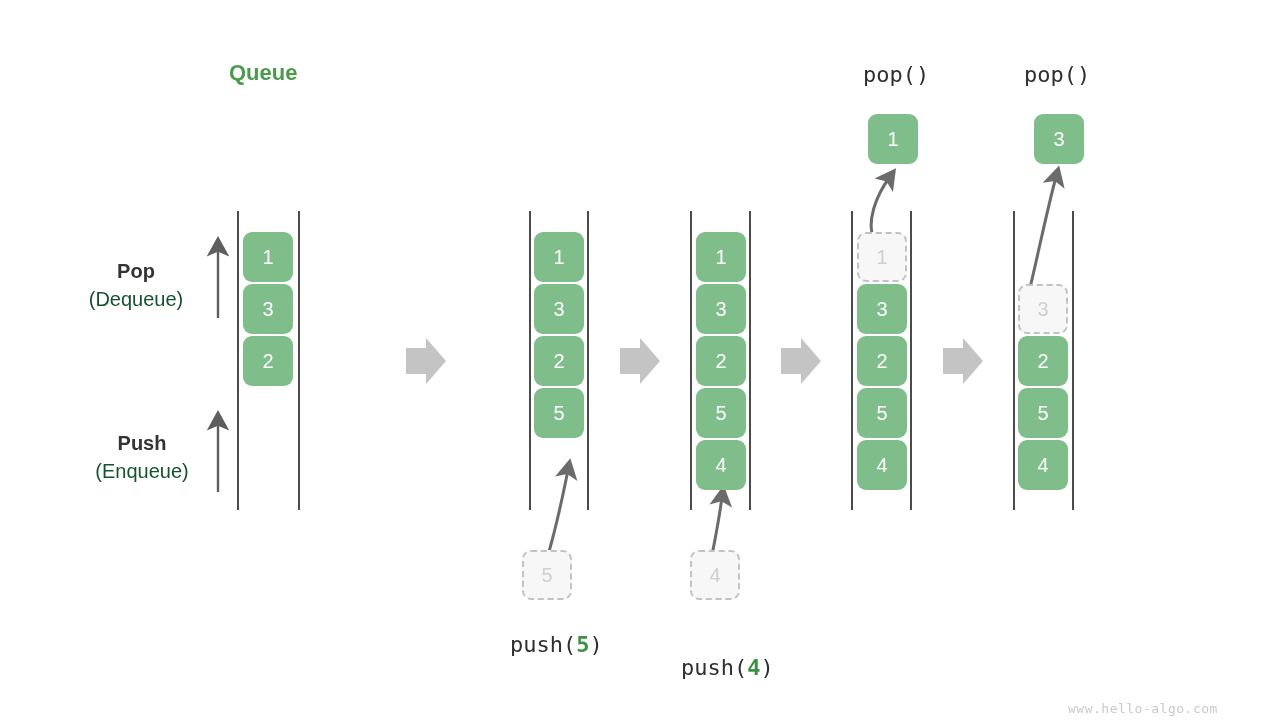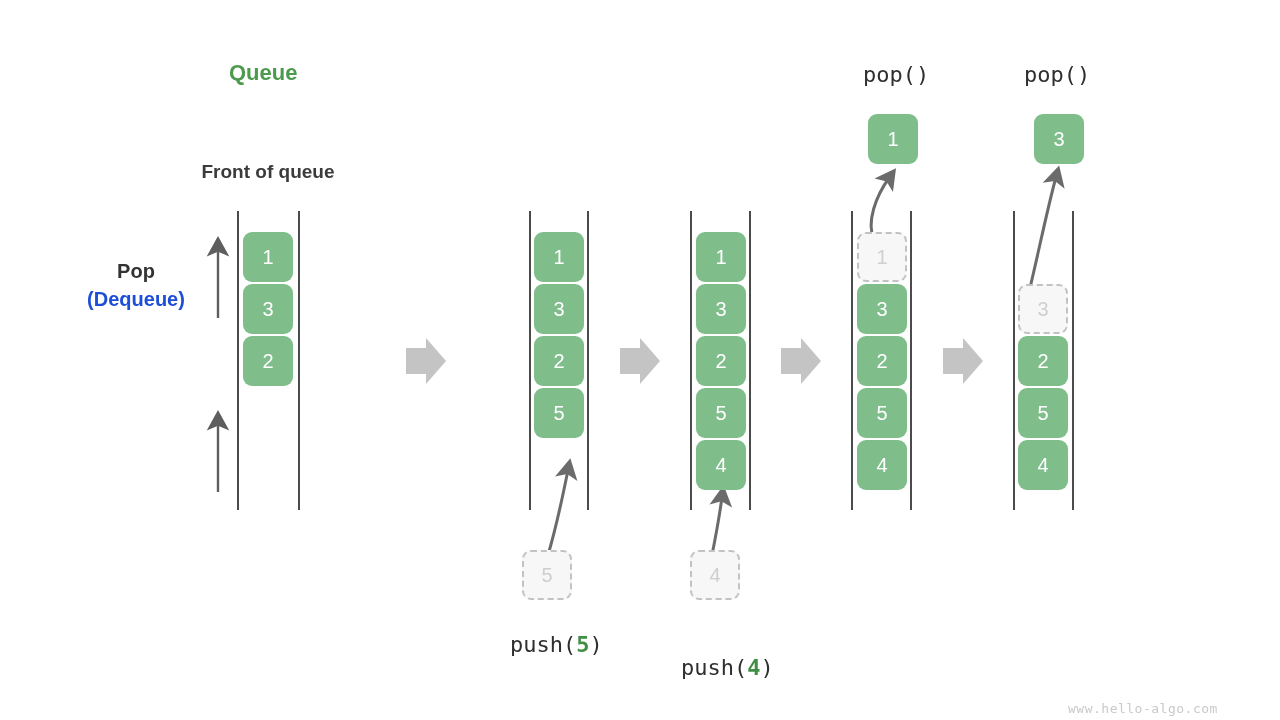--- a/index.html
+++ b/index.html
@@ -50,24 +50,24 @@
   }
   .sidelbl .l1 {
     display: block;
     font-weight: bold;
     font-size: 20px;
     line-height: 26px;
     color: #333333;
   }
   .sidelbl .l2 {
     display: block;
-    font-weight: bold;
+    font-weight: normal;
     font-size: 20px;
     line-height: 30px;
-    color: #1d4ed8;
+    color: #14532d;
   }
   .mono {
     position: absolute;
     font-family: "DejaVu Sans Mono", "Liberation Mono", monospace;
     font-size: 22px;
     color: #2f2f2f;
     white-space: nowrap;
     letter-spacing: 0px;
   }
   .mono .num { color: #3f8f44; font-weight: bold; }
@@ -168,25 +168,28 @@
     <g>
       <path d="M874,240 C866,222 876,196 889,178" fill="none" stroke="#6b6b6b" stroke-width="3" marker-end="url(#ah)"></path>
     </g>
     <g>
       <path d="M1029,292 C1038,255 1047,210 1056,177" fill="none" stroke="#6b6b6b" stroke-width="3" marker-end="url(#ah)"></path>
     </g>
   </svg>
 
   <div class="title" style="left:229px; top:60px;">Queue</div>
 
-  <div class="hdr" style="left:168px; top:161px; width:200px;">Front of queue</div>
 
   <div class="sidelbl" style="left:36px; top:258px; width:200px;">
     <span class="l1">Pop</span>
     <span class="l2">(Dequeue)</span>
+  </div>
+  <div class="sidelbl" style="left:42px; top:430px; width:200px;">
+    <span class="l1">Push</span>
+    <span class="l2">(Enqueue)</span>
   </div>
 
   <div>
     <div class="rail" style="left:237px; top:211px; height:299px;"></div>
     <div class="rail" style="left:298px; top:211px; height:299px;"></div>
     <div class="cell" style="left:243px; top:232px;">1</div>
     <div class="cell" style="left:243px; top:284px;">3</div>
     <div class="cell" style="left:243px; top:336px;">2</div>
   </div>
 

